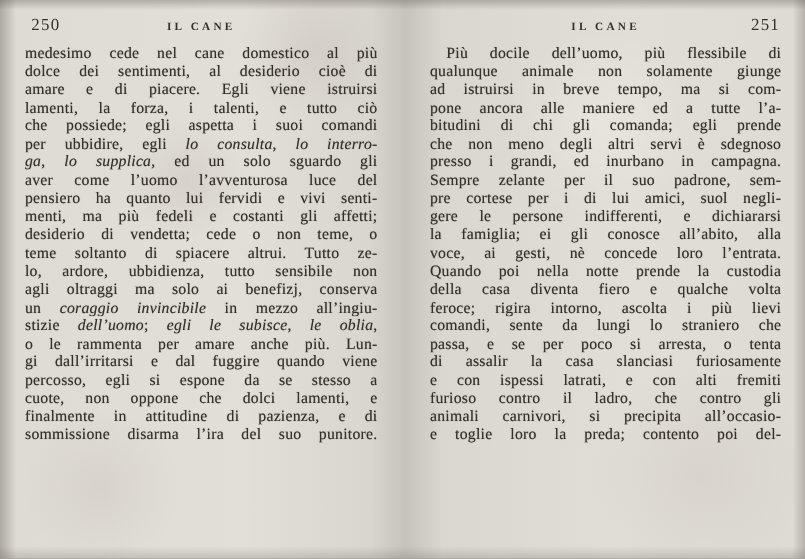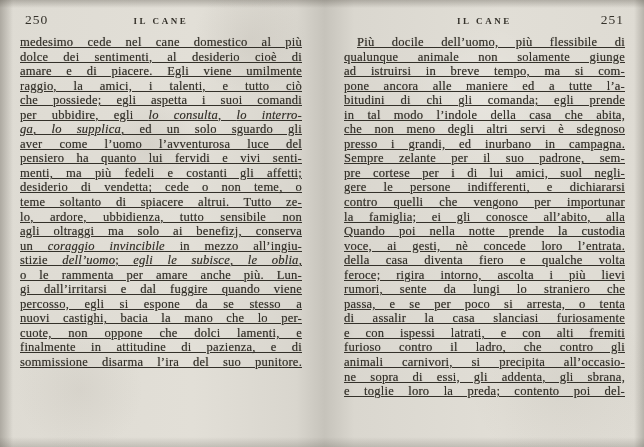--- a/index.html
+++ b/index.html
@@ -26,21 +26,21 @@
   .page.left{left:20px;width:282px;}
   .page.right{left:344px;width:281px;}
   .hdr{position:relative;height:23px;}
   .num{position:absolute;top:0;font-size:13.5px;letter-spacing:1px;}
   .page.left .num{left:5px;}
   .page.right .num{right:1px;}
   .title{
     position:absolute;left:0;right:0;top:4px;
     text-align:center;font-size:9px;font-weight:bold;letter-spacing:2.6px;
   }
-  .text{text-shadow:0 0 0.7px rgba(52,49,42,0.55);text-decoration:underline;}
+  .text{text-shadow:0 0 0.7px rgba(52,49,42,0.55);}
   .line{
     height:14.55px;line-height:14.55px;font-size:12.6px;
     letter-spacing:0.2px;
     text-align:justify;text-align-last:justify;
     overflow:hidden;
   }
   .line.indent{text-indent:13px;}
   .line i{font-style:italic;}
 </style>
 </head>
@@ -49,71 +49,67 @@
 <div class="scan">
 
   <div class="page left">
     <div class="hdr">
       <span class="num">250</span>
       <span class="title">IL CANE</span>
     </div>
     <div class="text">
         <div class="line">medesimo cede nel cane domestico al più</div>
         <div class="line">dolce dei sentimenti, al desiderio cioè di</div>
-        <div class="line">amare e di piacere. Egli viene umilmente</div>
-        <div class="line">raggio, la amici, i talenti, e tutto ciò</div>
+        <div class="line">amare e di piacere. Egli viene istruirsi</div>
+        <div class="line">lamenti, la forza, i talenti, e tutto ciò</div>
         <div class="line">che possiede; egli aspetta i suoi comandi</div>
         <div class="line">per ubbidire, egli <i>lo consulta</i>, <i>lo interro-</i></div>
         <div class="line"><i>ga</i>, <i>lo supplica</i>, ed un solo sguardo gli</div>
         <div class="line">aver come l’uomo l’avventurosa luce del</div>
         <div class="line">pensiero ha quanto lui fervidi e vivi senti-</div>
         <div class="line">menti, ma più fedeli e costanti gli affetti;</div>
         <div class="line">desiderio di vendetta; cede o non teme, o</div>
         <div class="line">teme soltanto di spiacere altrui. Tutto ze-</div>
         <div class="line">lo, ardore, ubbidienza, tutto sensibile non</div>
         <div class="line">agli oltraggi ma solo ai benefizj, conserva</div>
         <div class="line">un <i>coraggio invincibile</i> in mezzo all’ingiu-</div>
         <div class="line">stizie <i>dell’uomo</i>; <i>egli le subisce</i>, <i>le oblia</i>,</div>
         <div class="line">o le rammenta per amare anche più. Lun-</div>
         <div class="line">gi dall’irritarsi e dal fuggire quando viene</div>
         <div class="line">percosso, egli si espone da se stesso a</div>
-        <div class="line">nuovi castighi, bacia la mano che lo per-</div>
         <div class="line">cuote, non oppone che dolci lamenti, e</div>
         <div class="line">finalmente in attitudine di pazienza, e di</div>
         <div class="line">sommissione disarma l’ira del suo punitore.</div>
       </div>
   </div>
 
   <div class="page right">
     <div class="hdr">
       <span class="title">IL CANE</span>
       <span class="num">251</span>
     </div>
     <div class="text">
         <div class="line indent">Più docile dell’uomo, più flessibile di</div>
         <div class="line">qualunque animale non solamente giunge</div>
         <div class="line">ad istruirsi in breve tempo, ma si com-</div>
         <div class="line">pone ancora alle maniere ed a tutte l’a-</div>
         <div class="line">bitudini di chi gli comanda; egli prende</div>
-        <div class="line">in tal modo l’indole della casa che abita,</div>
         <div class="line">che non meno degli altri servi è sdegnoso</div>
         <div class="line">presso i grandi, ed inurbano in campagna.</div>
         <div class="line">Sempre zelante per il suo padrone, sem-</div>
         <div class="line">pre cortese per i di lui amici, suol negli-</div>
         <div class="line">gere le persone indifferenti, e dichiararsi</div>
-        <div class="line">contro quelli che vengono per importunar</div>
         <div class="line">la famiglia; ei gli conosce all’abito, alla</div>
+        <div class="line">voce, ai gesti, nè concede loro l’entrata.</div>
         <div class="line">Quando poi nella notte prende la custodia</div>
-        <div class="line">voce, ai gesti, nè concede loro l’entrata.</div>
         <div class="line">della casa diventa fiero e qualche volta</div>
         <div class="line">feroce; rigira intorno, ascolta i più lievi</div>
-        <div class="line">rumori, sente da lungi lo straniero che</div>
+        <div class="line">comandi, sente da lungi lo straniero che</div>
         <div class="line">passa, e se per poco si arresta, o tenta</div>
         <div class="line">di assalir la casa slanciasi furiosamente</div>
         <div class="line">e con ispessi latrati, e con alti fremiti</div>
         <div class="line">furioso contro il ladro, che contro gli</div>
         <div class="line">animali carnivori, si precipita all’occasio-</div>
-        <div class="line">ne sopra di essi, gli addenta, gli sbrana,</div>
         <div class="line">e toglie loro la preda; contento poi del-</div>
       </div>
   </div>
 
 </div>
 
 </body></html>

